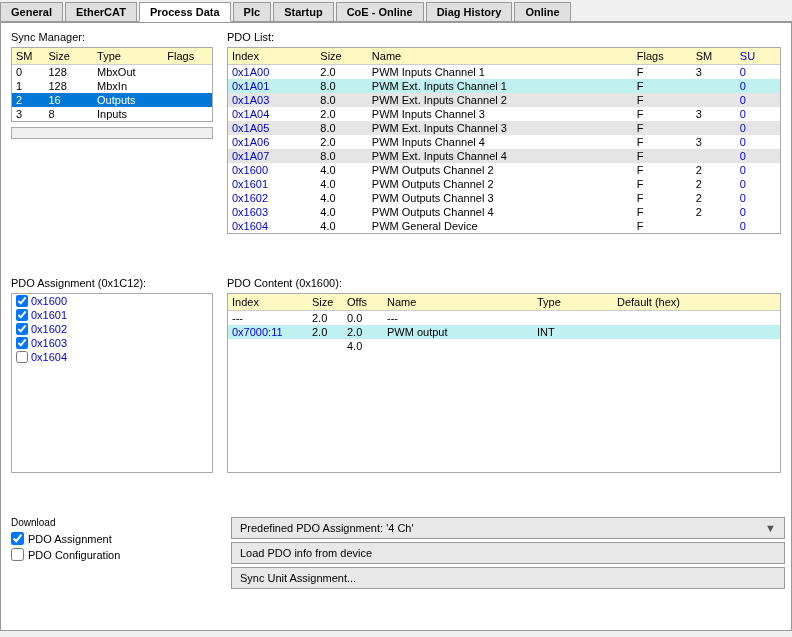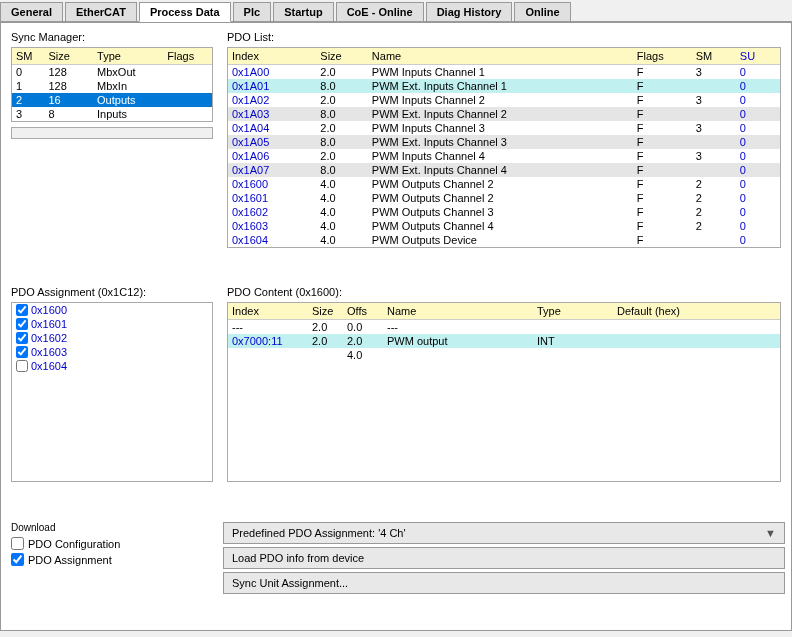--- a/index.html
+++ b/index.html
@@ -148,20 +148,21 @@
     }
     .checkbox-row input[type="checkbox"] {
       width: 13px;
       height: 13px;
     }
     .buttons-panel {
       display: flex;
       flex-direction: column;
       gap: 3px;
       padding: 4px 0;
+      margin-left: 8px;
     }
     .action-btn {
       background: #e8e8e8;
       border: 1px solid #999;
       padding: 4px 8px;
       text-align: left;
       font-size: 11px;
       cursor: pointer;
       display: flex;
       align-items: center;
@@ -301,28 +302,20 @@
     <td style="color:#0000cc">0</td>
   </tr>
             <tr class="row-cyan">
     <td class="blue-text">0x1A01</td>
     <td>8.0</td>
     <td>PWM Ext. Inputs Channel 1</td>
     <td>F</td>
     <td></td>
     <td style="color:#0000cc">0</td>
   </tr>
-            <tr>
-    <td class="blue-text">0x1A02</td>
-    <td>2.0</td>
-    <td>PWM Inputs Channel 2</td>
-    <td>F</td>
-    <td>3</td>
-    <td style="color:#0000cc">0</td>
-  </tr>
             <tr class="row-pink">
     <td class="blue-text">0x1A03</td>
     <td>8.0</td>
     <td>PWM Ext. Inputs Channel 2</td>
     <td>F</td>
     <td></td>
     <td style="color:#0000cc">0</td>
   </tr>
             <tr>
     <td class="blue-text">0x1A04</td>
@@ -384,21 +377,21 @@
     <td class="blue-text">0x1603</td>
     <td>4.0</td>
     <td>PWM Outputs Channel 4</td>
     <td>F</td>
     <td>2</td>
     <td style="color:#0000cc">0</td>
   </tr>
             <tr>
     <td class="blue-text">0x1604</td>
     <td>4.0</td>
-    <td>PWM Outputs Device</td>
+    <td>PWM General Device</td>
     <td>F</td>
     <td></td>
     <td style="color:#0000cc">0</td>
   </tr>
           </tbody>
       </table>
     </div>
   </div>
 
   <div class="pdo-assign-panel">
@@ -469,26 +462,26 @@
           </tbody>
       </table>
     </div>
   </div>
 
   <div class="bottom-area">
 
     <div class="download-panel">
       <div class="dl-title">Download</div>
       <div class="checkbox-row">
+        <input type="checkbox" id="cb-assign" checked="" style="">
+        <label for="cb-assign">PDO Assignment</label>
+      </div>
+      <div class="checkbox-row">
         <input type="checkbox" id="cb-config" style="">
         <label for="cb-config">PDO Configuration</label>
-      </div>
-      <div class="checkbox-row">
-        <input type="checkbox" id="cb-assign" checked="" style="">
-        <label for="cb-assign">PDO Assignment</label>
       </div>
     </div>
 
     <div class="buttons-panel">
       <button class="action-btn">
         <span>Predefined PDO Assignment: '4 Ch'</span>
         <span class="dropdown-arrow">▼</span>
       </button>
       <button class="action-btn">
         <span>Load PDO info from device</span>

